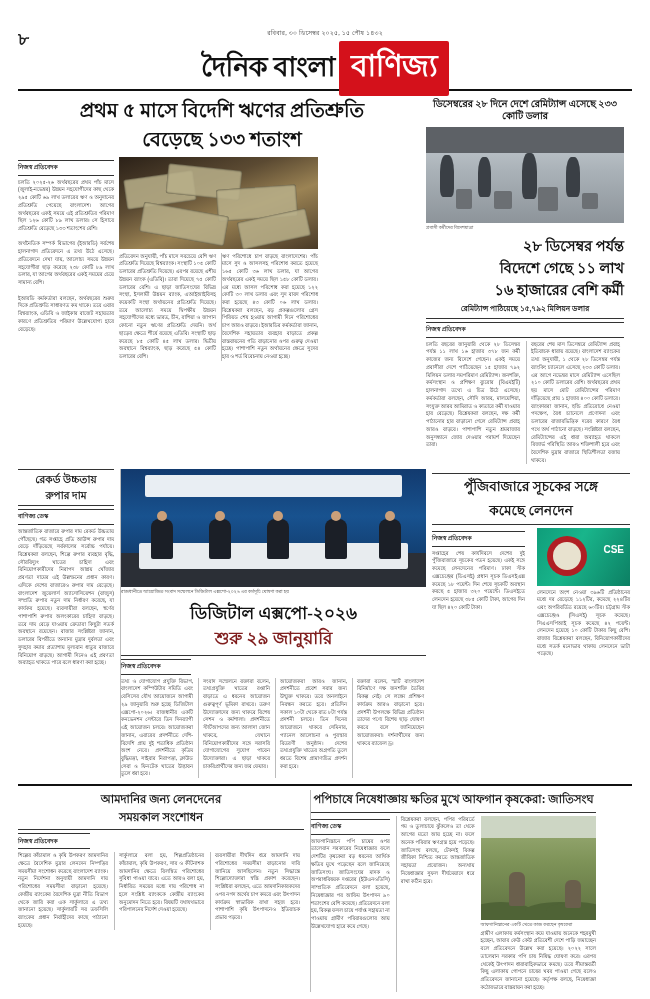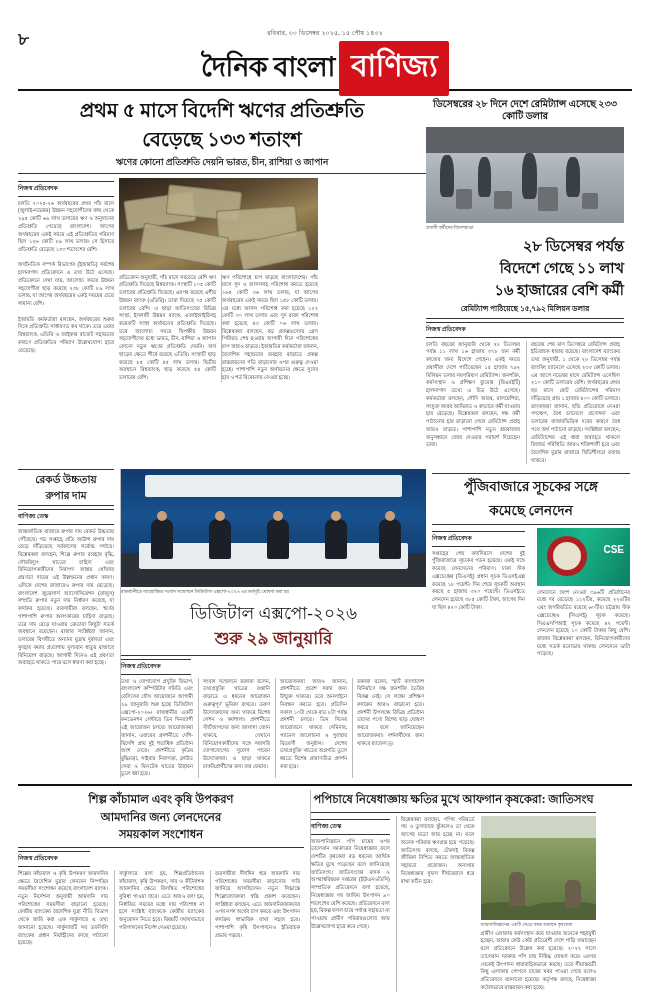--- a/index.html
+++ b/index.html
@@ -51,21 +51,21 @@
   .mid-wrap { display:flex; gap:6px; margin-top:5px; }
   .silver-head { text-align:center; font-size:10.5px; font-weight:bold; line-height:1.3; padding:3px 0 2px 0; border-top:1px solid #333; }
   .silver-rule { border-bottom:1px solid #333; margin-bottom:3px; }
 
   .expo-img { width:100%; height:118px; background:linear-gradient(180deg,#123a6e 0%,#18528f 40%,#0d2e57 100%); position:relative; overflow:hidden; }
   .expo-img .stage { position:absolute; left:0; right:0; bottom:0; height:34px; background:#2b2f36; }
   .expo-img .table { position:absolute; left:6%; right:6%; bottom:18px; height:26px; background:#e8ecef; border-radius:2px; }
   .expo-img .fig { position:absolute; bottom:28px; width:22px; height:40px; background:#1b1f27; border-radius:8px 8px 2px 2px; }
   .expo-img .head { position:absolute; width:10px; height:10px; background:#caa07a; border-radius:50%; }
   .expo-img .banner { position:absolute; left:8%; right:8%; top:6px; height:22px; background:#e9eef3; border-radius:2px; }
-  .expo-title { text-align:center; font-size:17px; font-weight:normal; line-height:1.3; padding:6px 0 2px 0; color:#111; }
+  .expo-title { text-align:center; font-size:17px; font-weight:bold; line-height:1.3; padding:6px 0 2px 0; color:#111; }
   .expo-title2 { text-align:center; font-size:17px; font-weight:bold; line-height:1.3; padding:0 0 5px 0; color:#7f1d1d; border-bottom:1px solid #333; }
 
   .cse-head { text-align:center; font-size:13.5px; font-weight:bold; line-height:1.3; padding:4px 0 4px 0; border-top:1px solid #333; border-bottom:1px solid #333; margin-top:4px; }
   .cse-img { width:100%; height:58px; background:linear-gradient(120deg,#0f9d7a 0%,#19b58b 40%,#0c7f63 100%); position:relative; overflow:hidden; }
   .cse-img .disc { position:absolute; left:10px; top:8px; width:40px; height:40px; border-radius:50%; background:#b01f24; }
   .cse-img .disc2 { position:absolute; left:16px; top:14px; width:28px; height:28px; border-radius:50%; background:#e8e2cf; }
   .cse-img .cse { position:absolute; right:6px; top:16px; color:#fff; font-size:10px; font-weight:bold; font-family:"Liberation Sans",sans-serif; }
 
   
   .bottom-wrap { display:flex; gap:6px; margin-top:6px; border-top:2px solid #111; padding-top:4px; }
@@ -88,21 +88,20 @@
   <div class="masthead">
     <span class="mast-left">দৈনিক বাংলা</span><span class="mast-red">বাণিজ্য</span>
   </div>
   <div class="rule-thick"></div>
 
   <div class="top-wrap">
 
     <div class="col-main">
       <div class="lead-head">প্রথম ৫ মাসে বিদেশি ঋণের প্রতিশ্রুতি</div>
       <div class="lead-head">বেড়েছে ১৩৩ শতাংশ</div>
-      <div class="lead-sub">ঋণের কোনো প্রতিশ্রুতি দেয়নি ভারত, চীন, রাশিয়া ও জাপান</div>
 
       <div class="lead-cols">
         <div class="lead-c">
           <div class="byline">নিজস্ব প্রতিবেদক</div>
           <div class="body-txt" style="white-space:pre-line">চলতি ২০২৫-২৬ অর্থবছরের প্রথম পাঁচ মাসে (জুলাই-নভেম্বর) উন্নয়ন সহযোগীদের কাছ থেকে ২৯৫ কোটি ৬৯ লাখ ডলারের ঋণ ও অনুদানের প্রতিশ্রুতি পেয়েছে বাংলাদেশ। আগের অর্থবছরের একই সময়ে এই প্রতিশ্রুতির পরিমাণ ছিল ১২৬ কোটি ৮৯ লাখ ডলার। সে হিসাবে প্রতিশ্রুতি বেড়েছে ১৩৩ শতাংশের বেশি।
 
 অর্থনৈতিক সম্পর্ক বিভাগের (ইআরডি) সর্বশেষ হালনাগাদ প্রতিবেদনে এ তথ্য উঠে এসেছে। প্রতিবেদনে দেখা যায়, আলোচ্য সময়ে উন্নয়ন সহযোগীরা ছাড় করেছে ২৩৮ কোটি ৮৯ লাখ ডলার, যা আগের অর্থবছরের একই সময়ের চেয়ে সামান্য বেশি।
 
 ইআরডি কর্মকর্তারা বলছেন, অর্থবছরের শুরুর দিকে প্রতিশ্রুতি সাধারণত কম থাকে। তবে এবার বিশ্বব্যাংক, এডিবি ও জাইকার বাজেট সহায়তার কারণে প্রতিশ্রুতির পরিমাণ উল্লেখযোগ্য হারে বেড়েছে।</div>
         </div>
@@ -245,21 +244,20 @@
 
 বাজার বিশ্লেষকরা বলছেন, বিনিয়োগকারীদের মধ্যে সতর্ক মনোভাব থাকায় লেনদেনে ভাটা পড়েছে।</div>
         </div>
       </div>
     </div>
   </div>
 
   <div class="bottom-wrap">
 
     <div style="width:286px">
-      <div class="bl-head" style="border-bottom:0;padding-bottom:0">শিল্প কাঁচামাল এবং কৃষি উপকরণ</div>
       <div class="bl-head" style="border-bottom:0;padding:2px 0 0 0">আমদানির জন্য লেনদেনের</div>
       <div class="bl-head" style="padding:2px 0 4px 0">সময়কাল সংশোধন</div>
       <div class="byline" style="width:72px">নিজস্ব প্রতিবেদক</div>
       <div style="display:flex;gap:6px">
         <div class="body-txt" style="width:90px">শিল্পের কাঁচামাল ও কৃষি উপকরণ আমদানির ক্ষেত্রে বৈদেশিক মুদ্রার লেনদেন নিষ্পত্তির সময়সীমা সংশোধন করেছে বাংলাদেশ ব্যাংক। নতুন নির্দেশনা অনুযায়ী আমদানি দায় পরিশোধের সময়সীমা বাড়ানো হয়েছে।
 
 কেন্দ্রীয় ব্যাংকের বৈদেশিক মুদ্রা নীতি বিভাগ থেকে জারি করা এক সার্কুলারে এ তথ্য জানানো হয়েছে। সার্কুলারটি সব তফসিলি ব্যাংকের প্রধান নির্বাহীদের কাছে পাঠানো হয়েছে।</div>
         <div class="body-txt vline" style="width:90px;padding-left:4px">সার্কুলারে বলা হয়, শিল্পপ্রতিষ্ঠানের কাঁচামাল, কৃষি উপকরণ, সার ও কীটনাশক আমদানির ক্ষেত্রে বিলম্বিত পরিশোধের সুবিধা পাওয়া যাবে।
 
 এতে আরও বলা হয়, নির্ধারিত সময়ের মধ্যে দায় পরিশোধ না হলে সংশ্লিষ্ট ব্যাংককে কেন্দ্রীয় ব্যাংকের অনুমোদন নিতে হবে। বিষয়টি যথাযথভাবে পরিপালনের নির্দেশ দেওয়া হয়েছে।</div>

